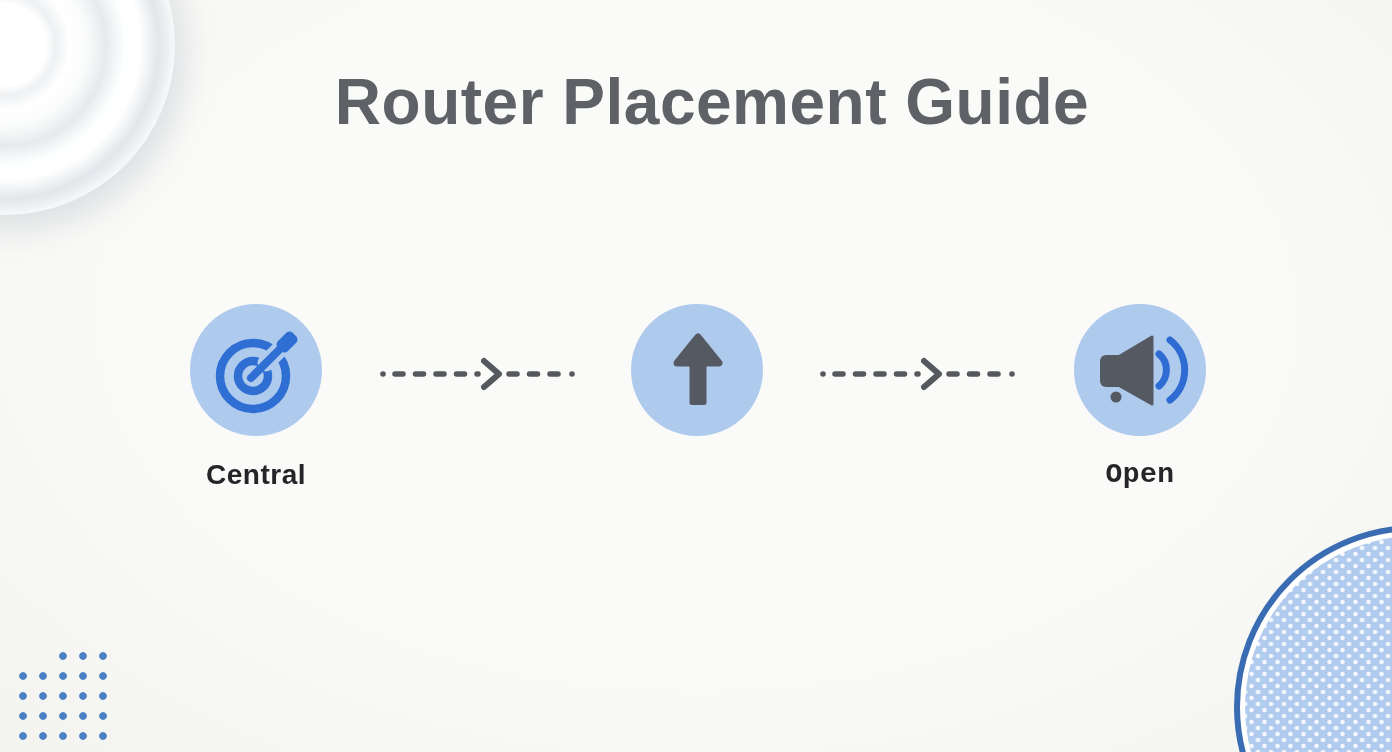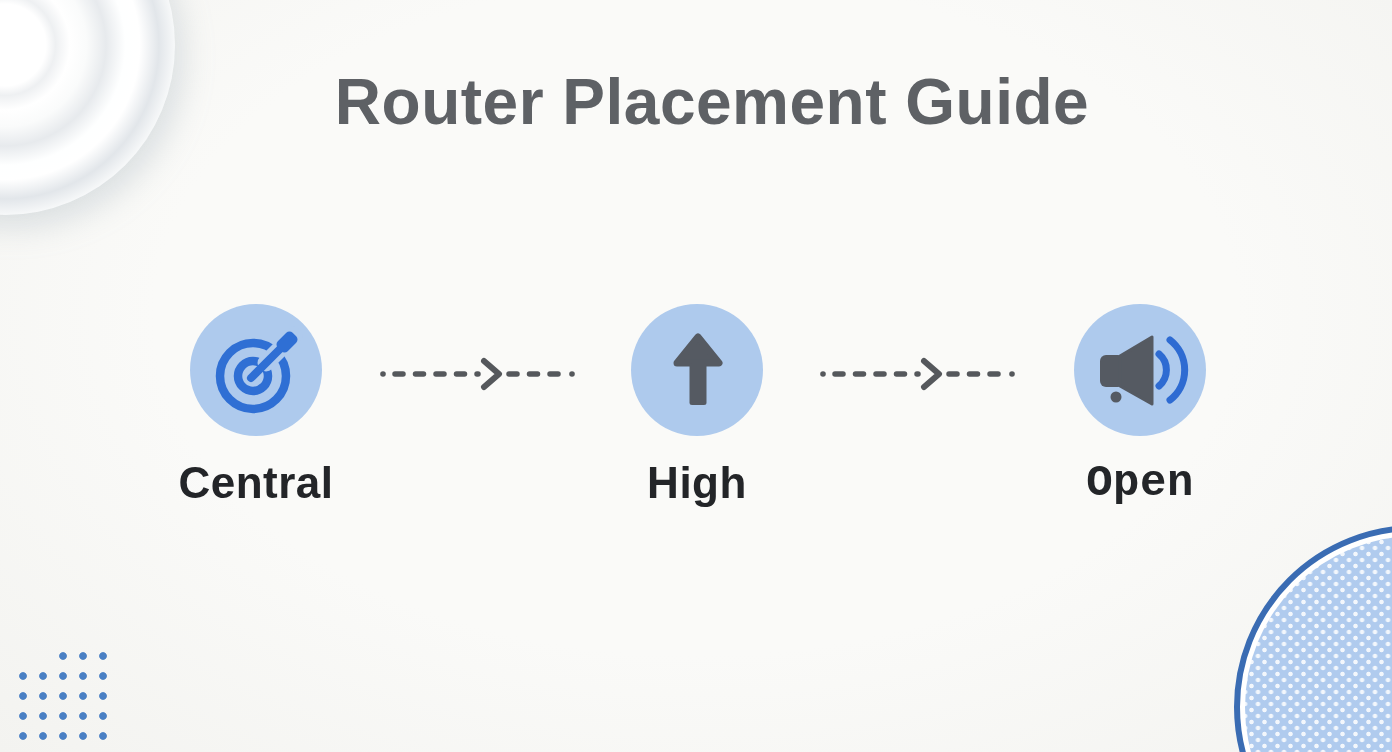--- a/index.html
+++ b/index.html
@@ -40,21 +40,21 @@
     align-items: center;
     justify-content: center;
   }
   .badge svg { width: 100px; height: 100px; }
 
   .step-label {
     position: absolute;
     width: 300px;
     top: 461px;
     text-align: center;
-    font-size: 44px;
+    font-size: 28px;
     font-weight: 700;
     color: #232528;
     line-height: 1;
     letter-spacing: 0.5px;
   }
 
   
   .conn { position: absolute; width: 200px; height: 44px; }
 
   
@@ -142,21 +142,20 @@
     <path d="M131 22 H186" fill="none" stroke="#55585c" stroke-width="5.5" stroke-linecap="round" stroke-dasharray="8 12.5"></path>
     <circle cx="194" cy="22" r="2.8" fill="#55585c"></circle>
   </svg>
 
   <div class="badge" style="left:631px; top:304px;">
     <svg viewBox="0 0 100 100">
       <path d="M51 17 L72 43 L30 43 Z" fill="#555a62" stroke="#555a62" stroke-width="7" stroke-linejoin="round"></path>
       <rect x="42.5" y="43" width="17" height="42" rx="2.5" fill="#555a62"></rect>
     </svg>
   </div>
-  <div class="step-label" style="left:547px;">High</div>
 
   <svg class="conn" style="left:818px; top:352px;" viewBox="0 0 200 44">
     <circle cx="5" cy="22" r="2.8" fill="#55585c"></circle>
     <path d="M17 22 H100" fill="none" stroke="#55585c" stroke-width="5.5" stroke-linecap="round" stroke-dasharray="8 12.5"></path>
     <path d="M106 9 L121 22 L106 35" fill="none" stroke="#55585c" stroke-width="6" stroke-linecap="round" stroke-linejoin="round"></path>
     <path d="M131 22 H186" fill="none" stroke="#55585c" stroke-width="5.5" stroke-linecap="round" stroke-dasharray="8 12.5"></path>
     <circle cx="194" cy="22" r="2.8" fill="#55585c"></circle>
   </svg>
 
   <div class="badge" style="left:1074px; top:304px;">

